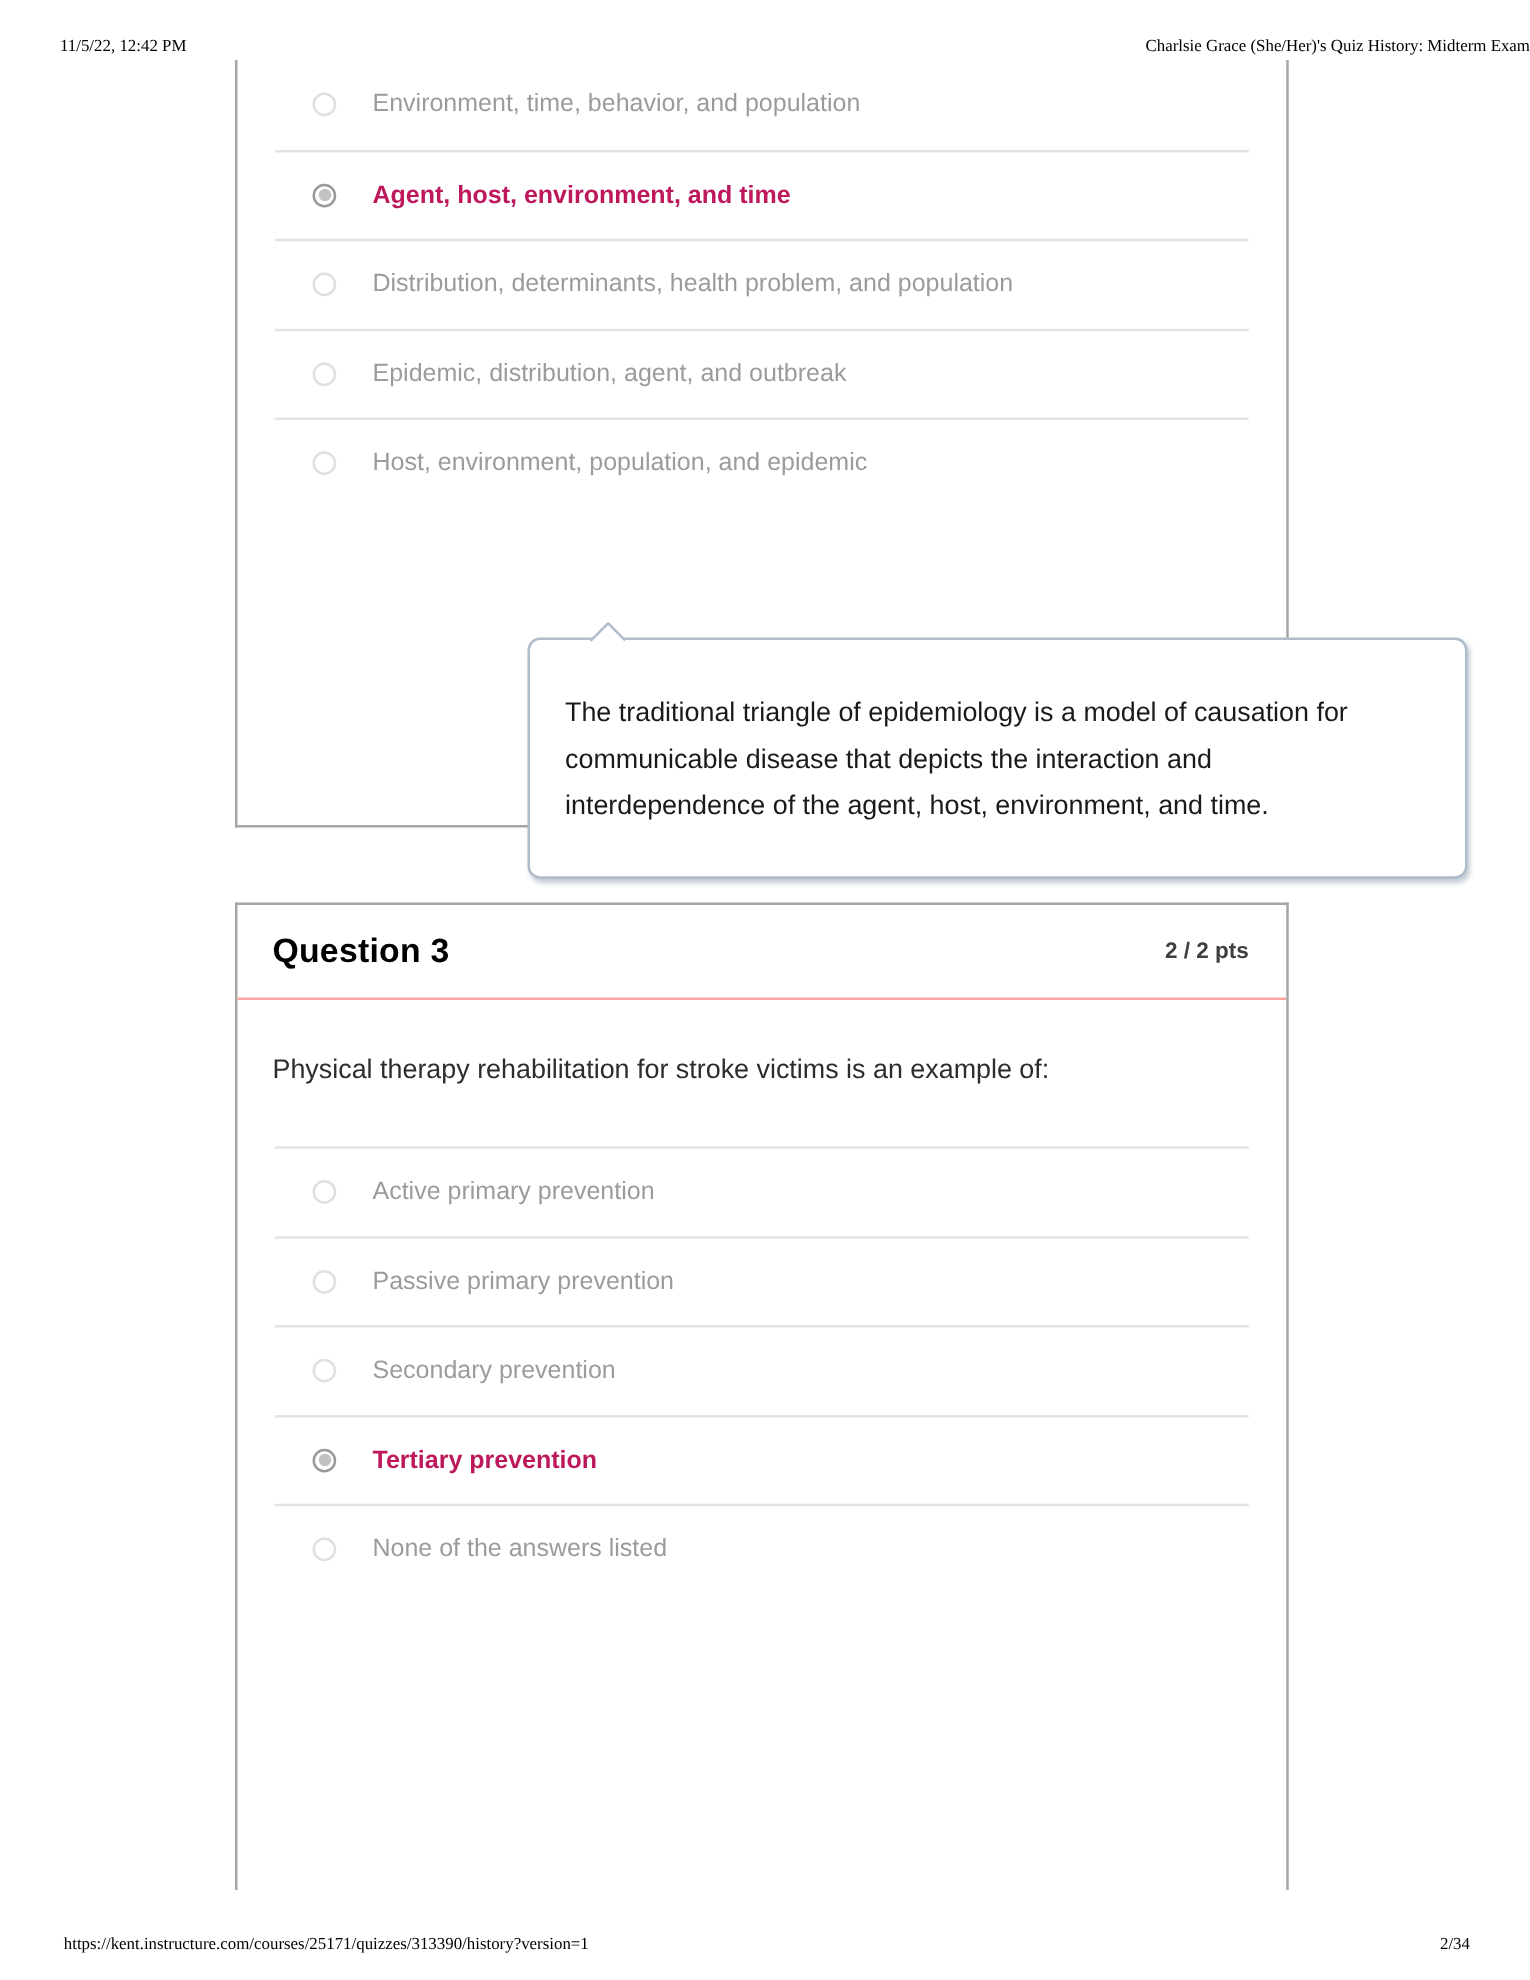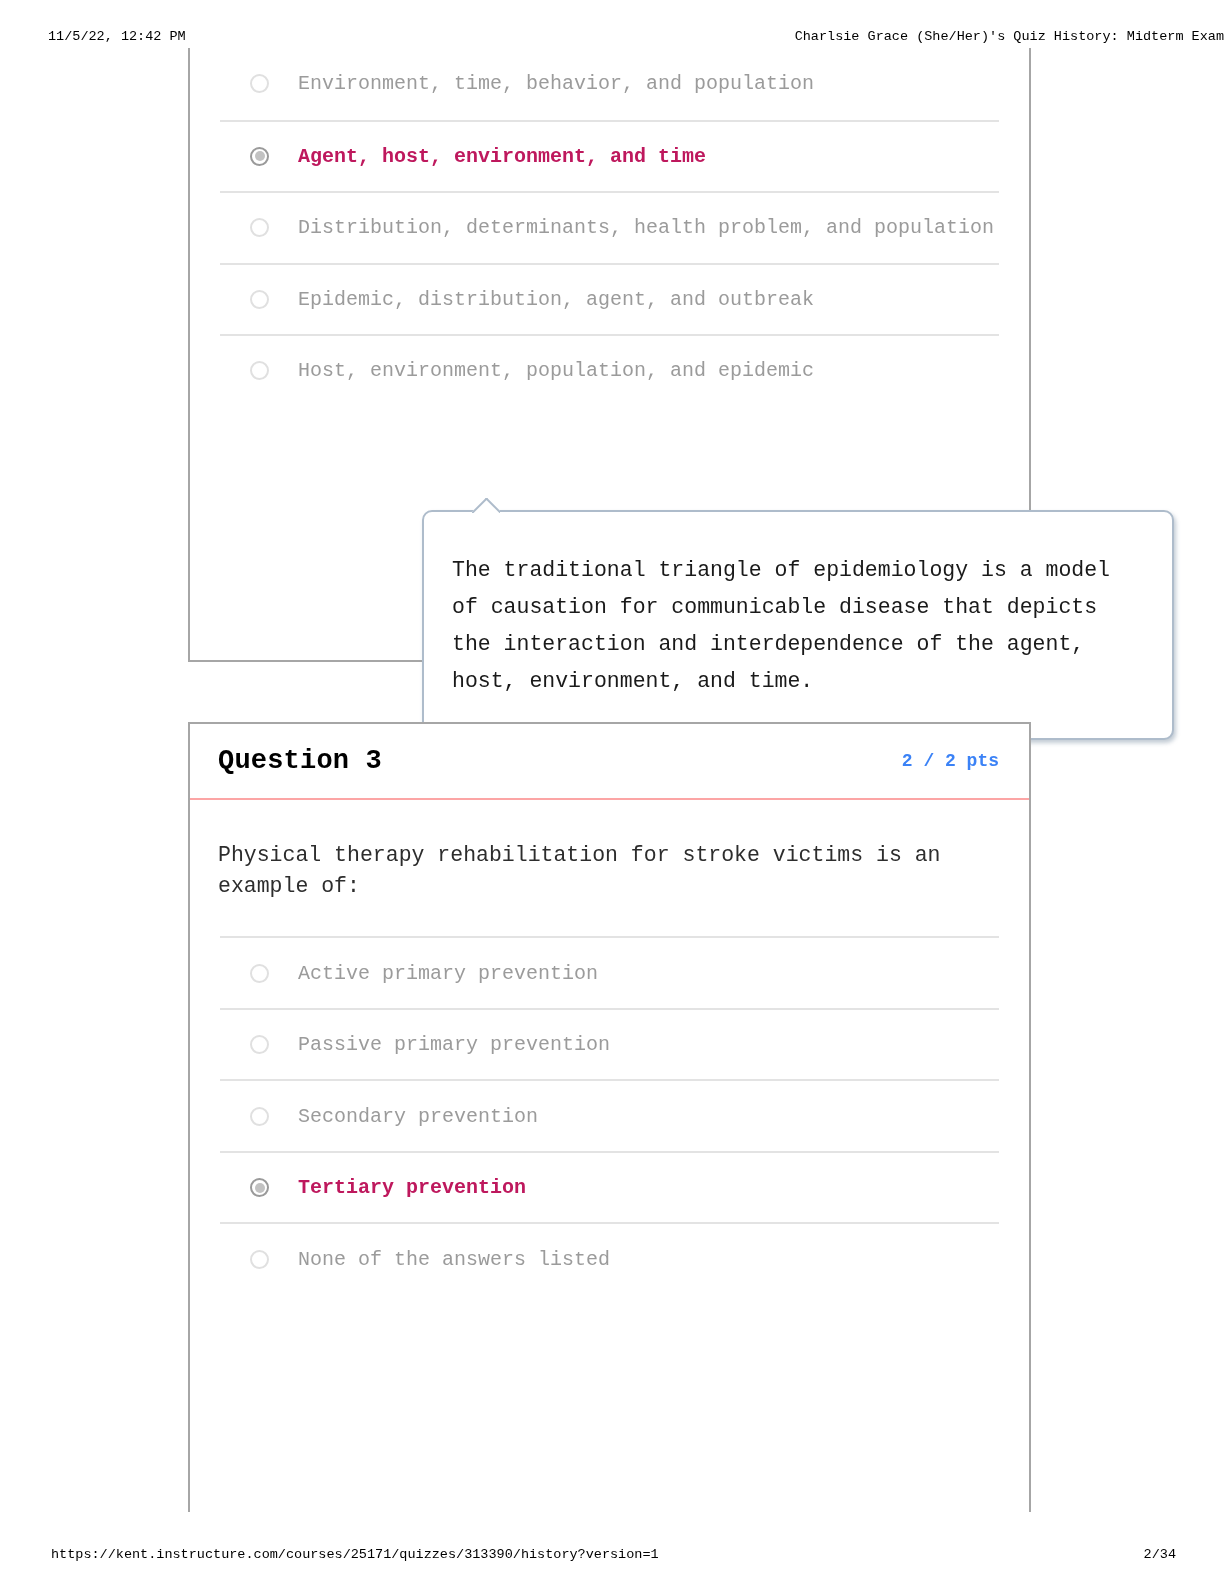--- a/index.html
+++ b/index.html
@@ -1,15 +1,15 @@
 <!DOCTYPE html>
 <html><head>
 <meta charset="utf-8">
 <style>
-  * { box-sizing: border-box; margin: 0; padding: 0; font-family: Liberation Mono, monospace; }
+  * { box-sizing: border-box; margin: 0; padding: 0; }
 
   html, body {
     width: 1224px;
     height: 1584px;
     background: #ffffff;
   }
 
   body {
     font-family: "Liberation Sans", sans-serif;
     position: relative;
@@ -104,36 +104,36 @@
     color: #000000;
     letter-spacing: 0.2px;
   }
   .card-header .q-pts {
     position: absolute;
     right: 30px;
     top: 50%;
     transform: translateY(-50%);
     font-size: 18px;
     font-weight: bold;
-    color: #3b82f6;
+    color: #404040;
   }
 
   .q-body { position: relative; }
 
   .q-prompt {
     font-size: 21.5px;
     color: #2d2d2d;
     padding: 40px 30px 0 28px;
     line-height: 1.45;
   }
 
   
   .answers {
     position: relative;
-    margin-top: 34px;
+    margin-top: 46px;
     padding: 0 30px 0 30px;
   }
   .answers.flush { margin-top: 0; }
 
   .answer {
     position: relative;
     height: 71.5px;
     display: flex;
     align-items: center;
     border-top: 2px solid #e3e3e3;

